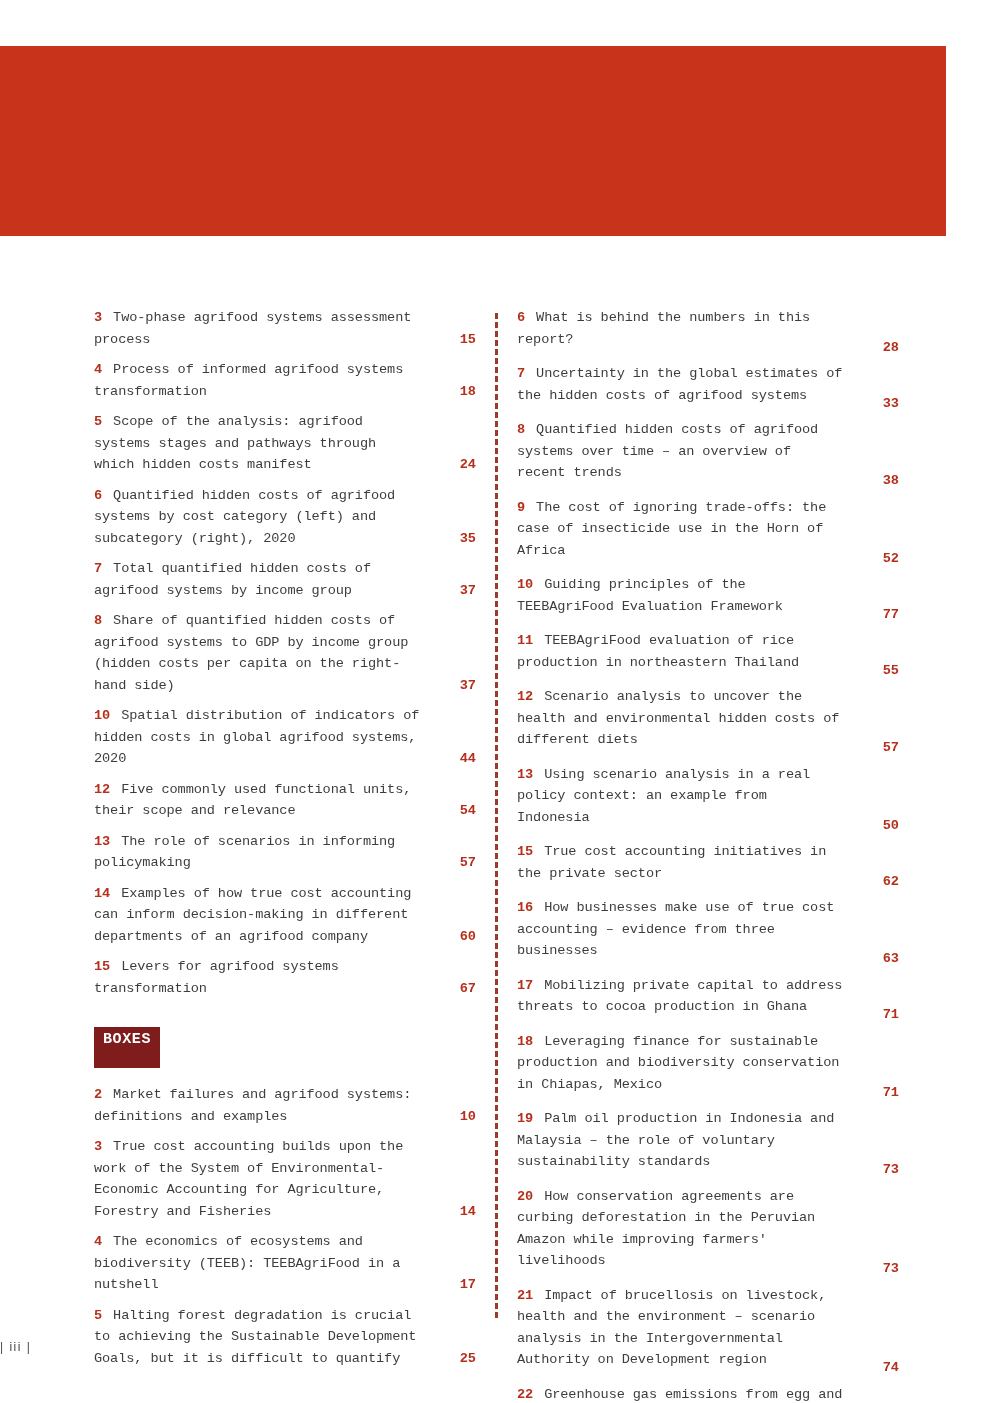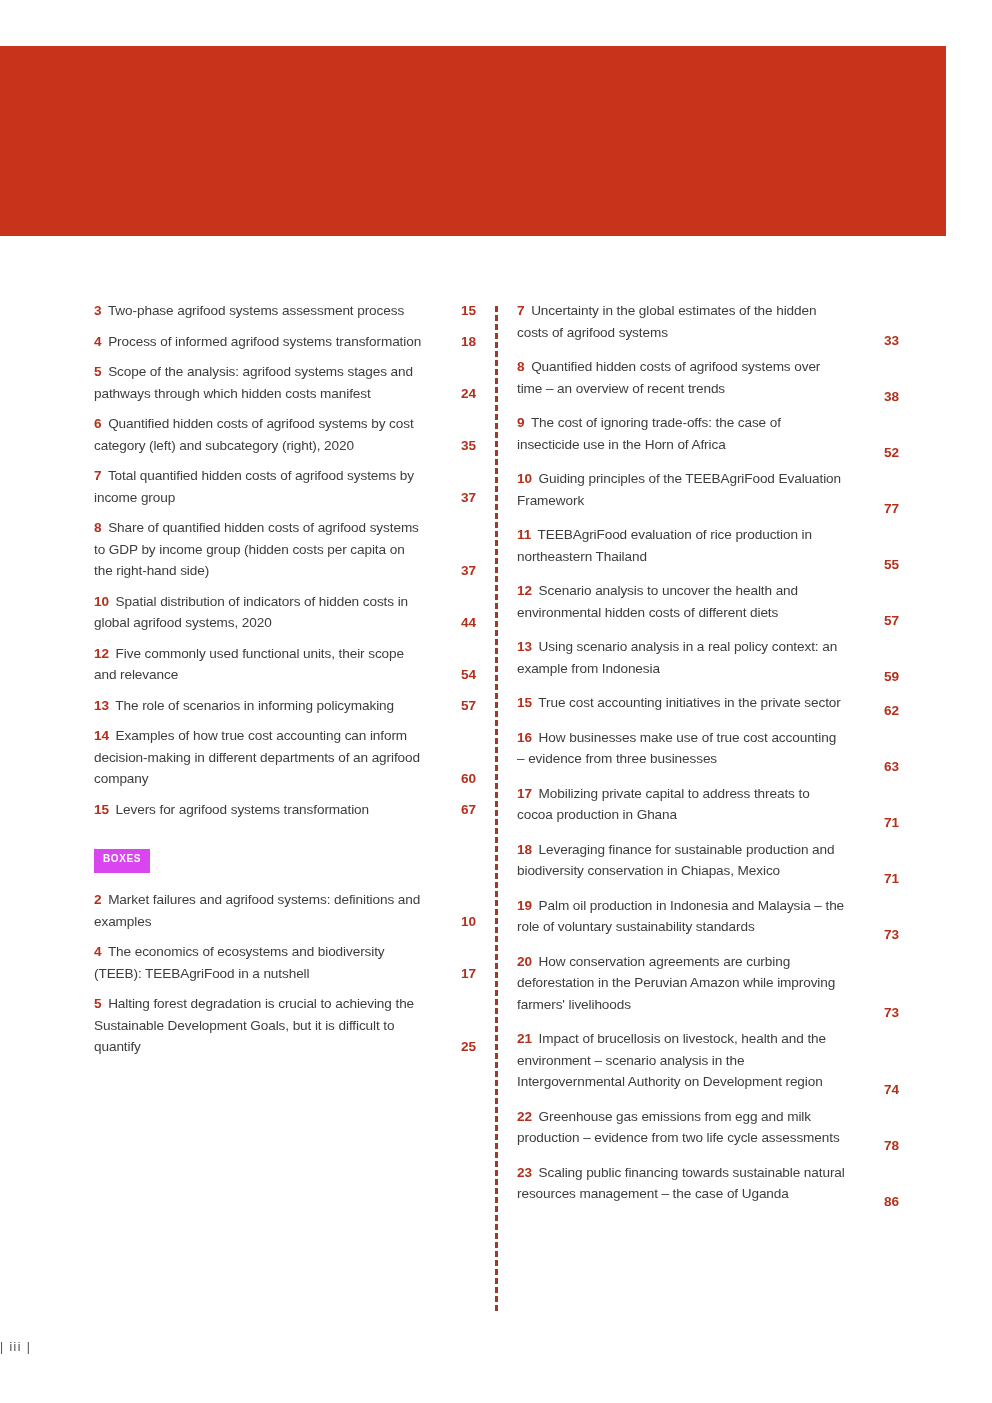--- a/index.html
+++ b/index.html
@@ -22,23 +22,24 @@
     top: 46px;
     width: 946px;
     height: 190px;
     background: #c8331b;
   }
 
   
   .content {
     position: absolute;
     left: 0;
-    top: 300px;
+    top: 307px;
     width: 791px;
     height: 1020px;
+    font-family: Liberation Mono, monospace;
   }
 
   .col {
     position: absolute;
     top: 0;
   }
   .col-left  { left: 94px;  width: 382px; }
   .col-right { left: 517px; width: 382px; }
 
   
@@ -88,26 +89,26 @@
     margin-bottom: 13px;
   }
 
   
   .section-head {
     margin-top: 28px;
     margin-bottom: 16px;
   }
   .section-badge {
     display: inline-block;
-    background: #d946ef;
+    background: #7f1d1d;
     color: #ffffff;
     font-weight: bold;
-    font-size: 10px;
+    font-size: 15px;
     letter-spacing: 0.6px;
-    padding: 4px 9px 9px 9px;
+    padding: 4px 9px 20px 9px;
   }
 
   
   .footer {
     position: absolute;
     left: 0;
     top: 1340px;
     width: 992px;
     text-align: left;
     font-size: 12px;
@@ -173,33 +174,41 @@
       </div>
     <div class="section-head">
       <span class="section-badge">BOXES</span>
     </div>
     <div>
         <div class="entry">
           <span class="entry-text"><span class="entry-num">2</span> Market failures and agrifood systems: definitions and examples</span>
           <span class="entry-page">10</span>
         </div>
         <div class="entry">
+          <span class="entry-text"><span class="entry-num">3</span> True cost accounting builds upon the work of the System of Environmental-Economic Accounting for Agriculture, Forestry and Fisheries</span>
+          <span class="entry-page">14</span>
+        </div>
+        <div class="entry">
           <span class="entry-text"><span class="entry-num">4</span> The economics of ecosystems and biodiversity (TEEB): TEEBAgriFood in a nutshell</span>
           <span class="entry-page">17</span>
         </div>
         <div class="entry">
           <span class="entry-text"><span class="entry-num">5</span> Halting forest degradation is crucial to achieving the Sustainable Development Goals, but it is difficult to quantify</span>
           <span class="entry-page">25</span>
         </div>
       </div>
   </div>
 
   <div class="col col-right">
     <div>
         <div class="entry">
+          <span class="entry-text"><span class="entry-num">6</span> What is behind the numbers in this report?</span>
+          <span class="entry-page">28</span>
+        </div>
+        <div class="entry">
           <span class="entry-text"><span class="entry-num">7</span> Uncertainty in the global estimates of the hidden costs of agrifood systems</span>
           <span class="entry-page">33</span>
         </div>
         <div class="entry">
           <span class="entry-text"><span class="entry-num">8</span> Quantified hidden costs of agrifood systems over time – an overview of recent trends</span>
           <span class="entry-page">38</span>
         </div>
         <div class="entry">
           <span class="entry-text"><span class="entry-num">9</span> The cost of ignoring trade-offs: the case of insecticide use in the Horn of Africa</span>
           <span class="entry-page">52</span>
@@ -211,21 +220,21 @@
         <div class="entry">
           <span class="entry-text"><span class="entry-num">11</span> TEEBAgriFood evaluation of rice production in northeastern Thailand</span>
           <span class="entry-page">55</span>
         </div>
         <div class="entry">
           <span class="entry-text"><span class="entry-num">12</span> Scenario analysis to uncover the health and environmental hidden costs of different diets</span>
           <span class="entry-page">57</span>
         </div>
         <div class="entry">
           <span class="entry-text"><span class="entry-num">13</span> Using scenario analysis in a real policy context: an example from Indonesia</span>
-          <span class="entry-page">59</span>
+          <span class="entry-page">50</span>
         </div>
         <div class="entry">
           <span class="entry-text"><span class="entry-num">15</span> True cost accounting initiatives in the private sector</span>
           <span class="entry-page">62</span>
         </div>
         <div class="entry">
           <span class="entry-text"><span class="entry-num">16</span> How businesses make use of true cost accounting – evidence from three businesses</span>
           <span class="entry-page">63</span>
         </div>
         <div class="entry">

